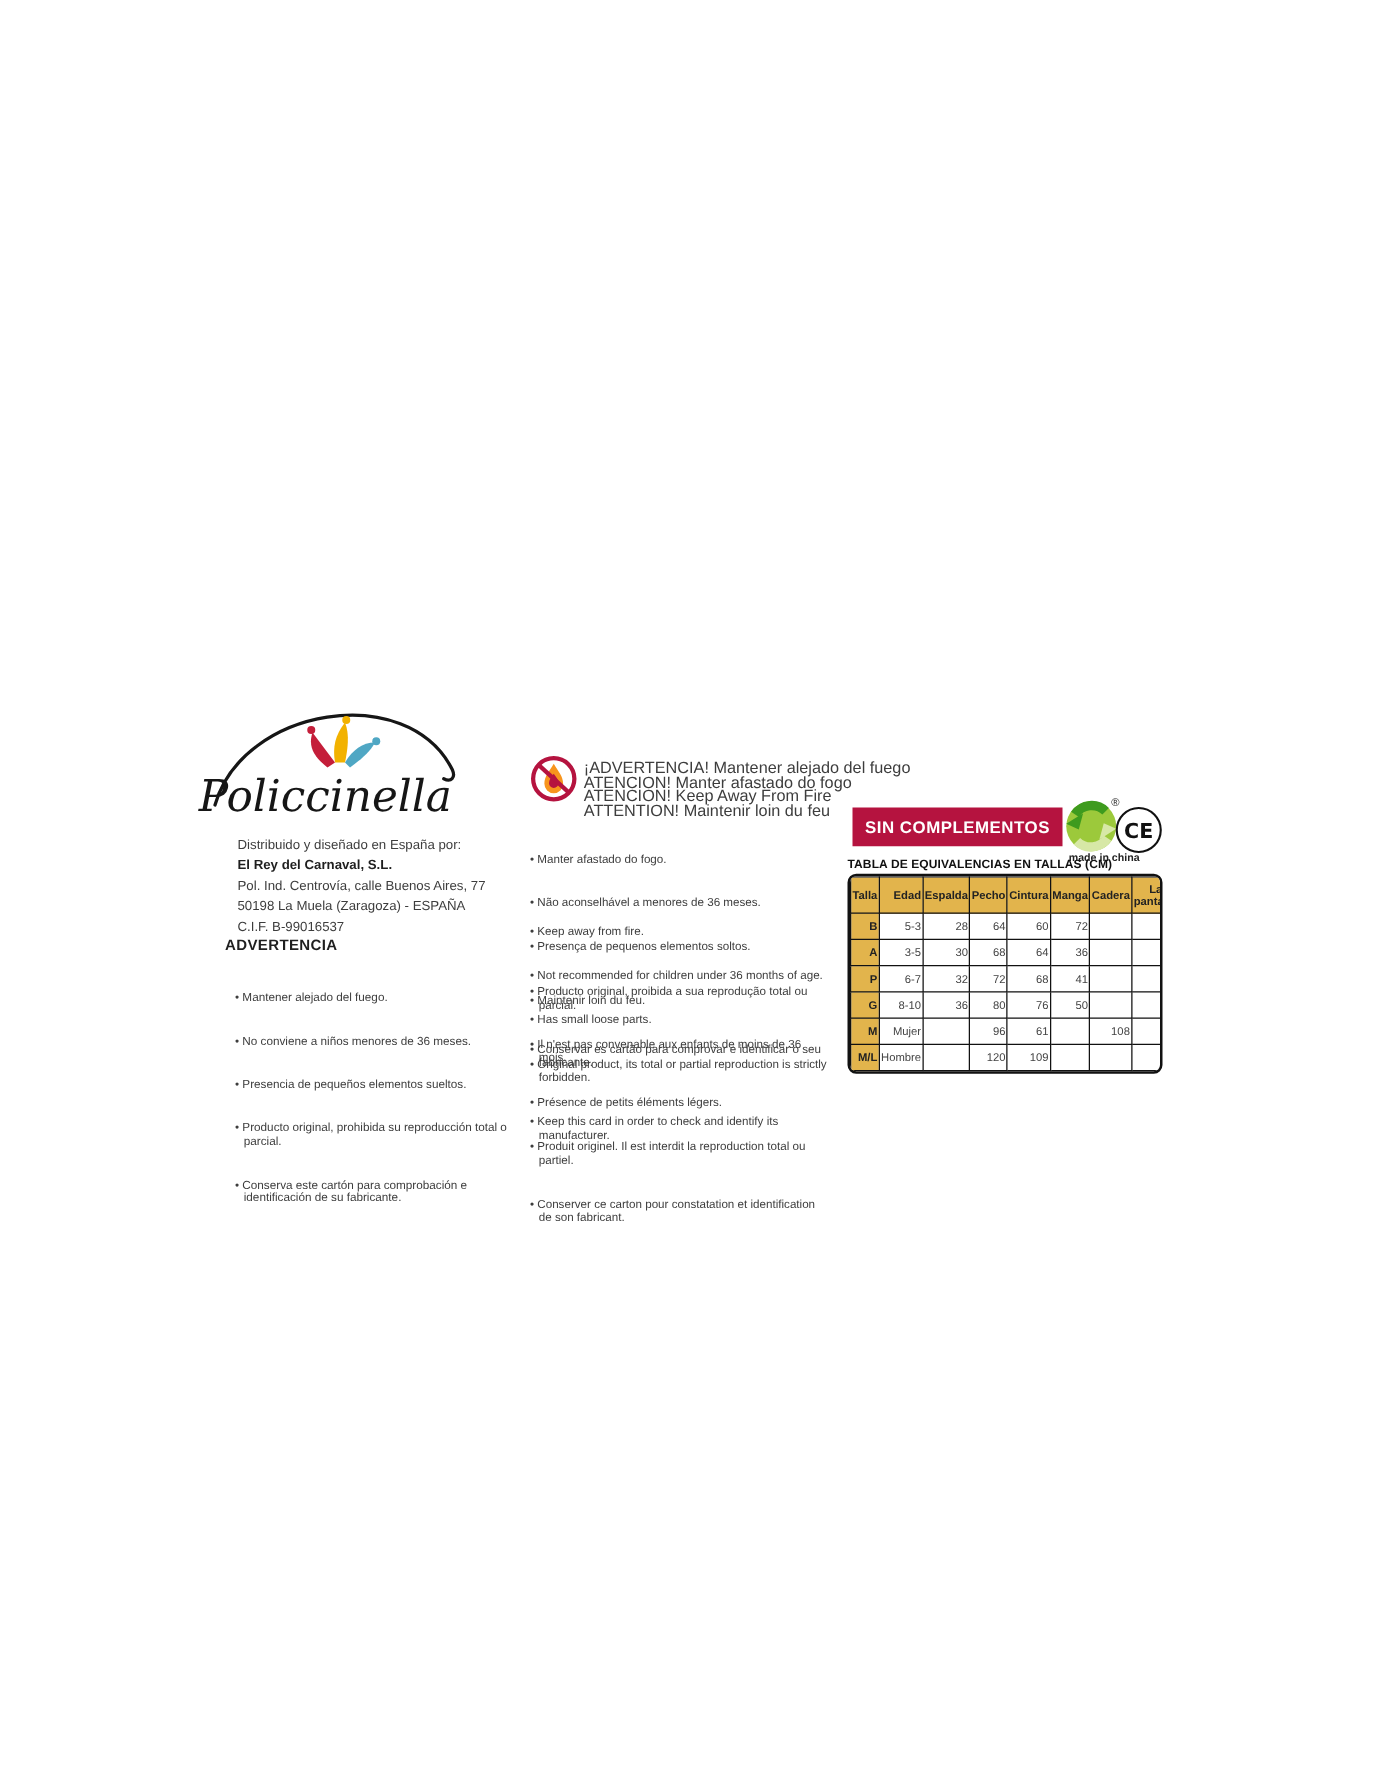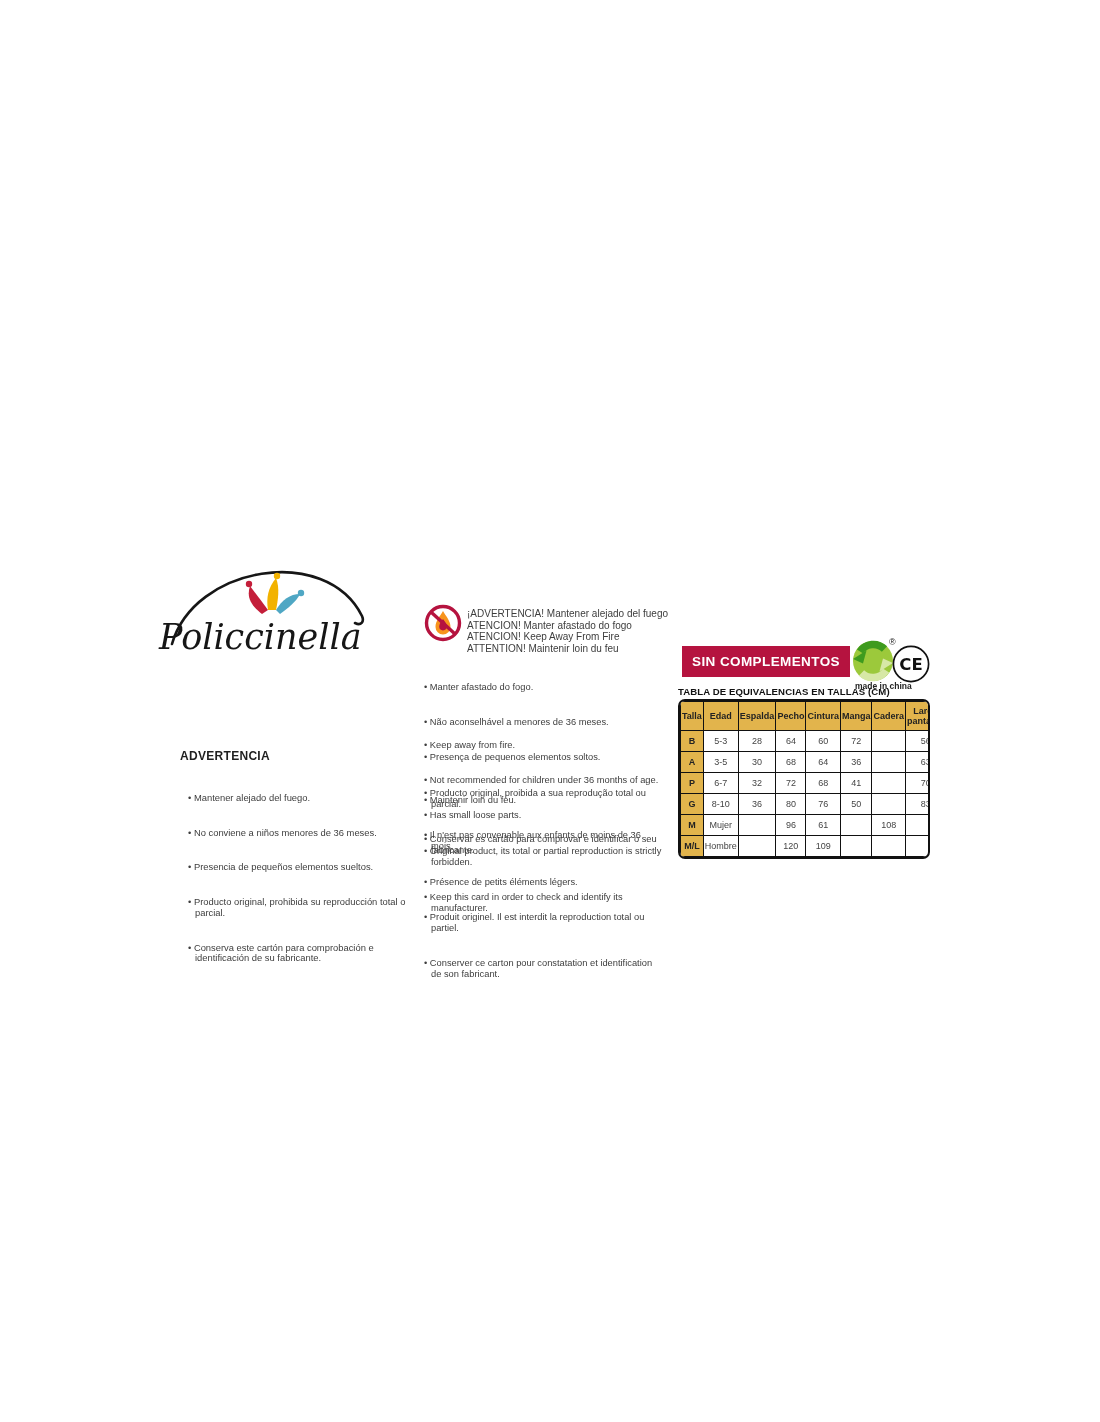--- a/index.html
+++ b/index.html
@@ -14,37 +14,37 @@
   .adv-title{left:180px;top:749px;font-size:12px;font-weight:bold;color:#1f1f1f;letter-spacing:.3px;}
   .adv-list{left:188px;top:769px;width:228px;font-size:9.4px;line-height:10.7px;color:#3d3d3d;}
 
   
   .bullet{padding-left:7px;text-indent:-7px;margin-top:24px;}
   .bullet::before{content:"\2022\00a0";}
   .wline{white-space:nowrap;}
 
   
   .fire-svg{left:423px;top:603px;width:40px;height:40px;}
-  .warn-head{left:467px;top:608px;width:200px;font-size:10px;line-height:11.6px;color:#3d3d3d;}
+  .warn-head{left:467px;top:608px;width:200px;font-size:13px;line-height:11.6px;color:#3d3d3d;}
   .wgroup{width:240px;font-size:9.3px;line-height:11.2px;color:#3d3d3d;}
   .wg-pt{left:424px;top:658px;}
   .wg-en{left:424px;top:716px;}
   .wg-fr{left:424px;top:771px;}
 
   
   .badge{left:682px;top:646px;width:168px;height:31px;display:flex;align-items:center;justify-content:center;
          color:#fff;font-weight:bold;font-size:13.5px;letter-spacing:.4px;}
   .greendot-svg{left:852px;top:640px;width:42px;height:42px;}
   .rmark{left:889px;top:637px;font-size:9px;color:#222;}
   .madein{left:855px;top:681px;font-size:8.5px;font-weight:bold;color:#222;}
   .ce-svg{left:891px;top:644px;width:40px;height:40px;}
   .tbl-title{left:678px;top:686px;font-size:9.6px;font-weight:bold;color:#111;letter-spacing:.1px;}
   .tbl-wrap{left:678px;top:699px;width:248px;border:2.5px solid #111;border-radius:7px;overflow:hidden;background:#fff;}
   .tbl-wrap table{width:100%;border-collapse:collapse;font-size:9px;}
-  .tbl-wrap th,.tbl-wrap td{border:1.5px solid #111;text-align:center;padding:2px 1px;}
+  .tbl-wrap th,.tbl-wrap td{border:1.5px solid #111;text-align:right;padding:2px 1px;}
   .tbl-wrap thead th{background:var(--gold);font-weight:bold;color:#222;height:24px;line-height:10px;}
   .tbl-wrap td{color:#444;height:16px;}
   .tbl-wrap td.key{background:var(--gold);font-weight:bold;color:#222;}
 </style>
 </head>
 <body>
 
 <div class="canvas">
 
   <svg class="abs logo-svg" viewBox="0 0 218 102">
@@ -53,20 +53,27 @@
       <path d="M104 54 C 94 46 88 38 92 26 C 98 34 104 42 110 50 Z" fill="#C41E3A"></path>
       <circle cx="91" cy="24" r="3.2" fill="#C41E3A"></circle>
       <path d="M110 50 C 108 38 110 28 118 18 C 122 28 120 40 118 50 Z" fill="#F2B200"></path>
       <circle cx="119" cy="16" r="3.2" fill="#F2B200"></circle>
       <path d="M118 50 C 124 40 132 34 142 34 C 138 42 130 48 122 54 Z" fill="#4FA7C4"></path>
       <circle cx="143" cy="33" r="3.2" fill="#4FA7C4"></circle>
     </g>
     <text x="1" y="89" font-family="DejaVu Serif, serif" font-style="italic" font-size="35" fill="#161616">Policcinella</text>
   </svg>
 
+  <div class="abs addr">
+    <div>Distribuido y diseñado en España por:</div>
+    <div class="name">El Rey del Carnaval, S.L.</div>
+    <div>Pol. Ind. Centrovía, calle Buenos Aires, 77</div>
+    <div>50198 La Muela (Zaragoza) - ESPAÑA</div>
+    <div>C.I.F. B-99016537</div>
+  </div>
 
   <div class="abs adv-title">ADVERTENCIA</div>
   <div class="abs adv-list">
       <div class="bullet">Mantener alejado del fuego.</div>
       <div class="bullet">No conviene a niños menores de 36 meses.</div>
       <div class="bullet">Presencia de pequeños elementos sueltos.</div>
       <div class="bullet">Producto original, prohibida su reproducción total o parcial.</div>
       <div class="bullet">Conserva este cartón para comprobación e identificación de su fabricante.</div>
     </div>
 

